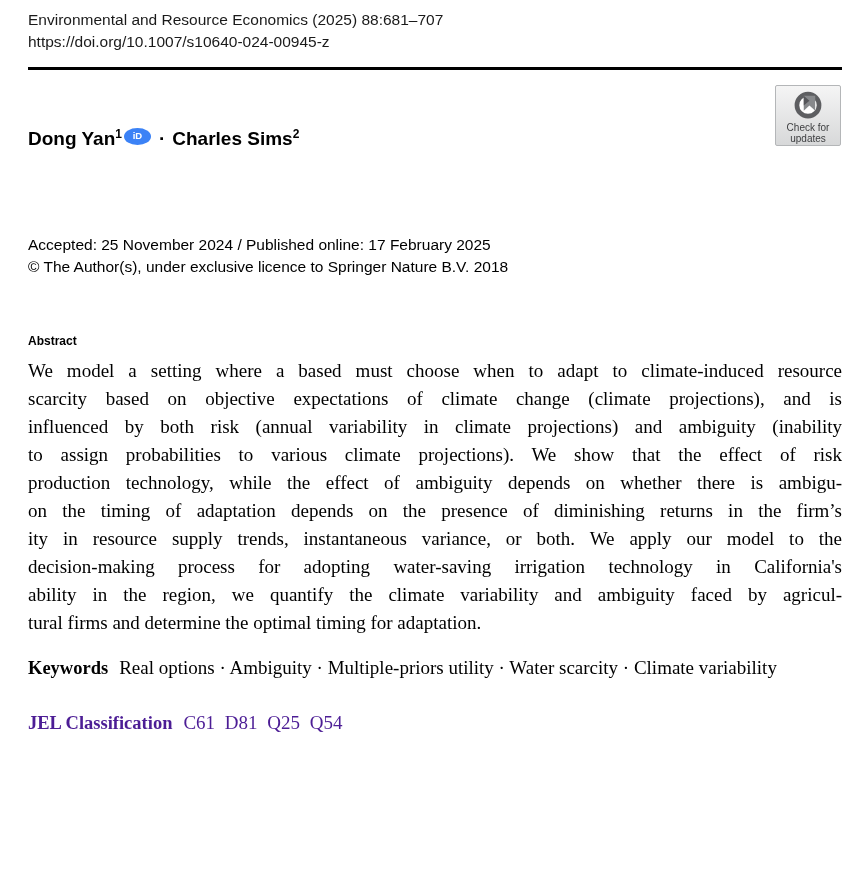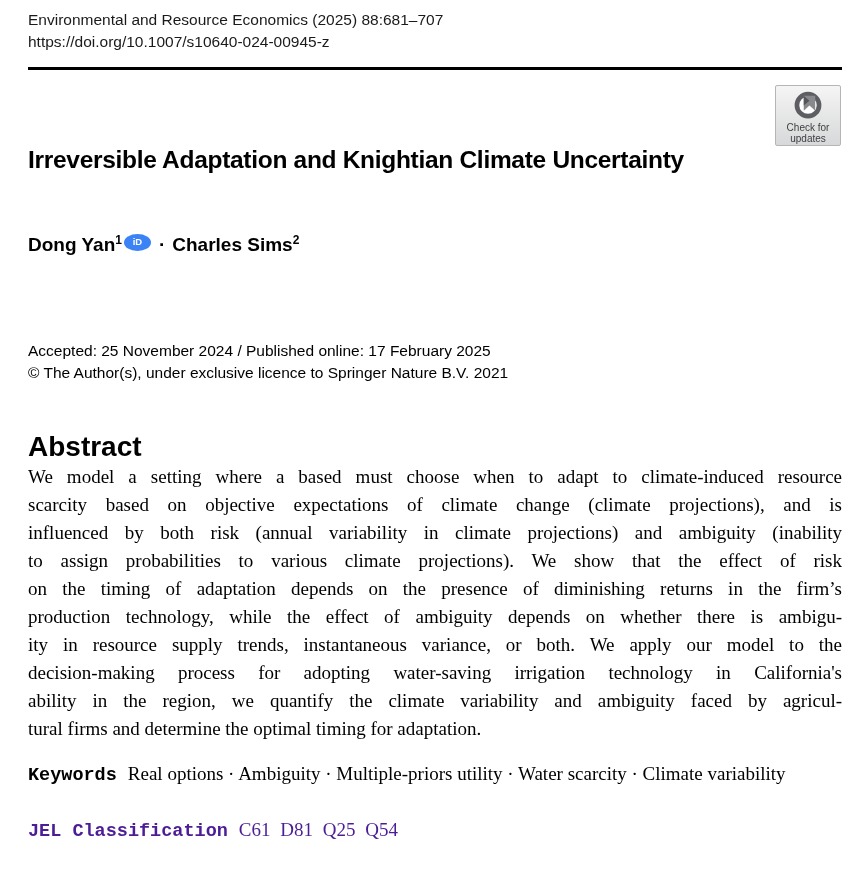--- a/index.html
+++ b/index.html
@@ -104,21 +104,21 @@
   
   .dates {
     margin-top: 82px;
     font-size: 15.5px;
     line-height: 22px;
     color: #000000;
   }
   
   .abstract-heading {
     margin-top: 50px;
-    font-size: 28px;
+    font-size: 12px;
     line-height: 26px;
     font-weight: bold;
     color: #000000;
   }
   .abstract-body {
     margin-top: 3px;
     font-family: "Liberation Serif", serif;
     font-size: 19px;
     line-height: 28px;
     color: #000000;
@@ -134,21 +134,21 @@
   
   .keywords {
     margin-top: 17px;
     font-family: "Liberation Serif", serif;
     font-size: 19px;
     line-height: 27px;
     color: #000000;
     text-align: justify;
   }
   .inline-label {
-    font-family: Liberation Mono, monospace;
+    font-family: Liberation Serif, serif;
     font-size: 18.5px;
     font-weight: bold;
     margin-right: 11px;
   }
   .jel {
     margin-top: 27px;
     font-family: "Liberation Serif", serif;
     font-size: 19px;
     line-height: 27px;
     color: #4c1d95;
@@ -176,43 +176,42 @@
       <circle cx="20" cy="19" r="13" fill="#ffffff" stroke="#5d5e61" stroke-width="5.5"></circle>
       <polygon points="15,8 28.5,8 28.5,25.5 21.7,19.5 15,25.5" fill="#87898c"></polygon>
       <polygon points="15,8 21.7,13.8 15,19.5" fill="#55565a"></polygon>
     </svg>
     <div class="cfu-text">
       <div>Check for</div>
       <div>updates</div>
     </div>
   </div>
 
-  <h1 class="title">Irreversible Adaptation and Knightian Climate Uncertainty</h1>
 
   <div class="authors">
     <span><span>Dong Yan</span><sup>1</sup></span>
     <span class="orcid">iD</span>
     <span class="author-sep">·</span>
     <span><span>Charles Sims</span><sup>2</sup></span>
   </div>
 
   <div class="dates">
     <div>Accepted: 25 November 2024 / Published online: 17 February 2025</div>
-    <div>© The Author(s), under exclusive licence to Springer Nature B.V. 2021</div>
+    <div>© The Author(s), under exclusive licence to Springer Nature B.V. 2018</div>
   </div>
 
   <div class="abstract-heading">Abstract</div>
 
   <div class="abstract-body">
       <div class="jline">We model a setting where a based must choose when to adapt to climate-induced resource</div>
       <div class="jline">scarcity based on objective expectations of climate change (climate projections), and is</div>
       <div class="jline">influenced by both risk (annual variability in climate projections) and ambiguity (inability</div>
       <div class="jline">to assign probabilities to various climate projections). We show that the effect of risk</div>
+      <div class="jline">production technology, while the effect of ambiguity depends on whether there is ambigu-</div>
       <div class="jline">on the timing of adaptation depends on the presence of diminishing returns in the firm’s</div>
-      <div class="jline">production technology, while the effect of ambiguity depends on whether there is ambigu-</div>
       <div class="jline">ity in resource supply trends, instantaneous variance, or both. We apply our model to the</div>
       <div class="jline">decision-making process for adopting water-saving irrigation technology in California's</div>
       <div class="jline">ability in the region, we quantify the climate variability and ambiguity faced by agricul-</div>
       <div class="jline last">tural firms and determine the optimal timing for adaptation.</div>
     </div>
 
   <div class="keywords">
     <span class="inline-label">Keywords</span><span>Real options · Ambiguity · Multiple-priors utility · Water scarcity · Climate variability</span>
   </div>
 

